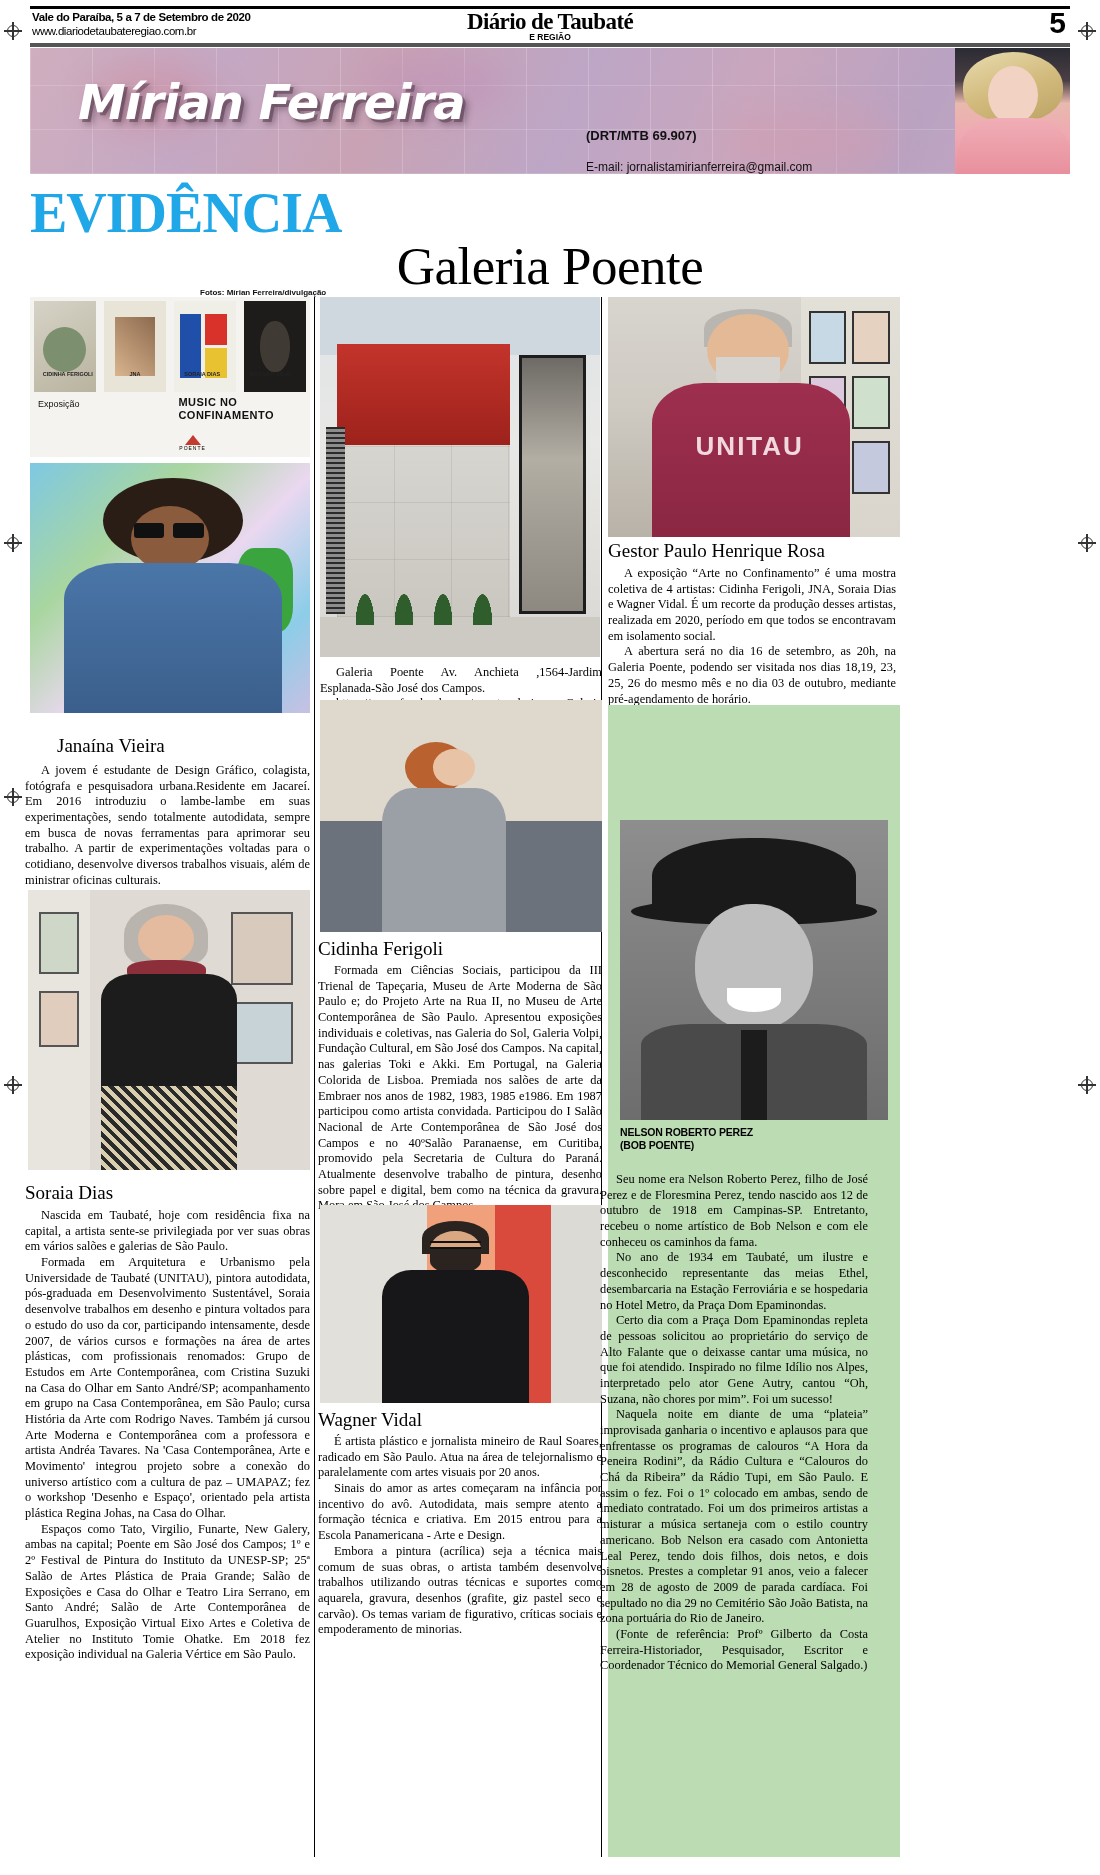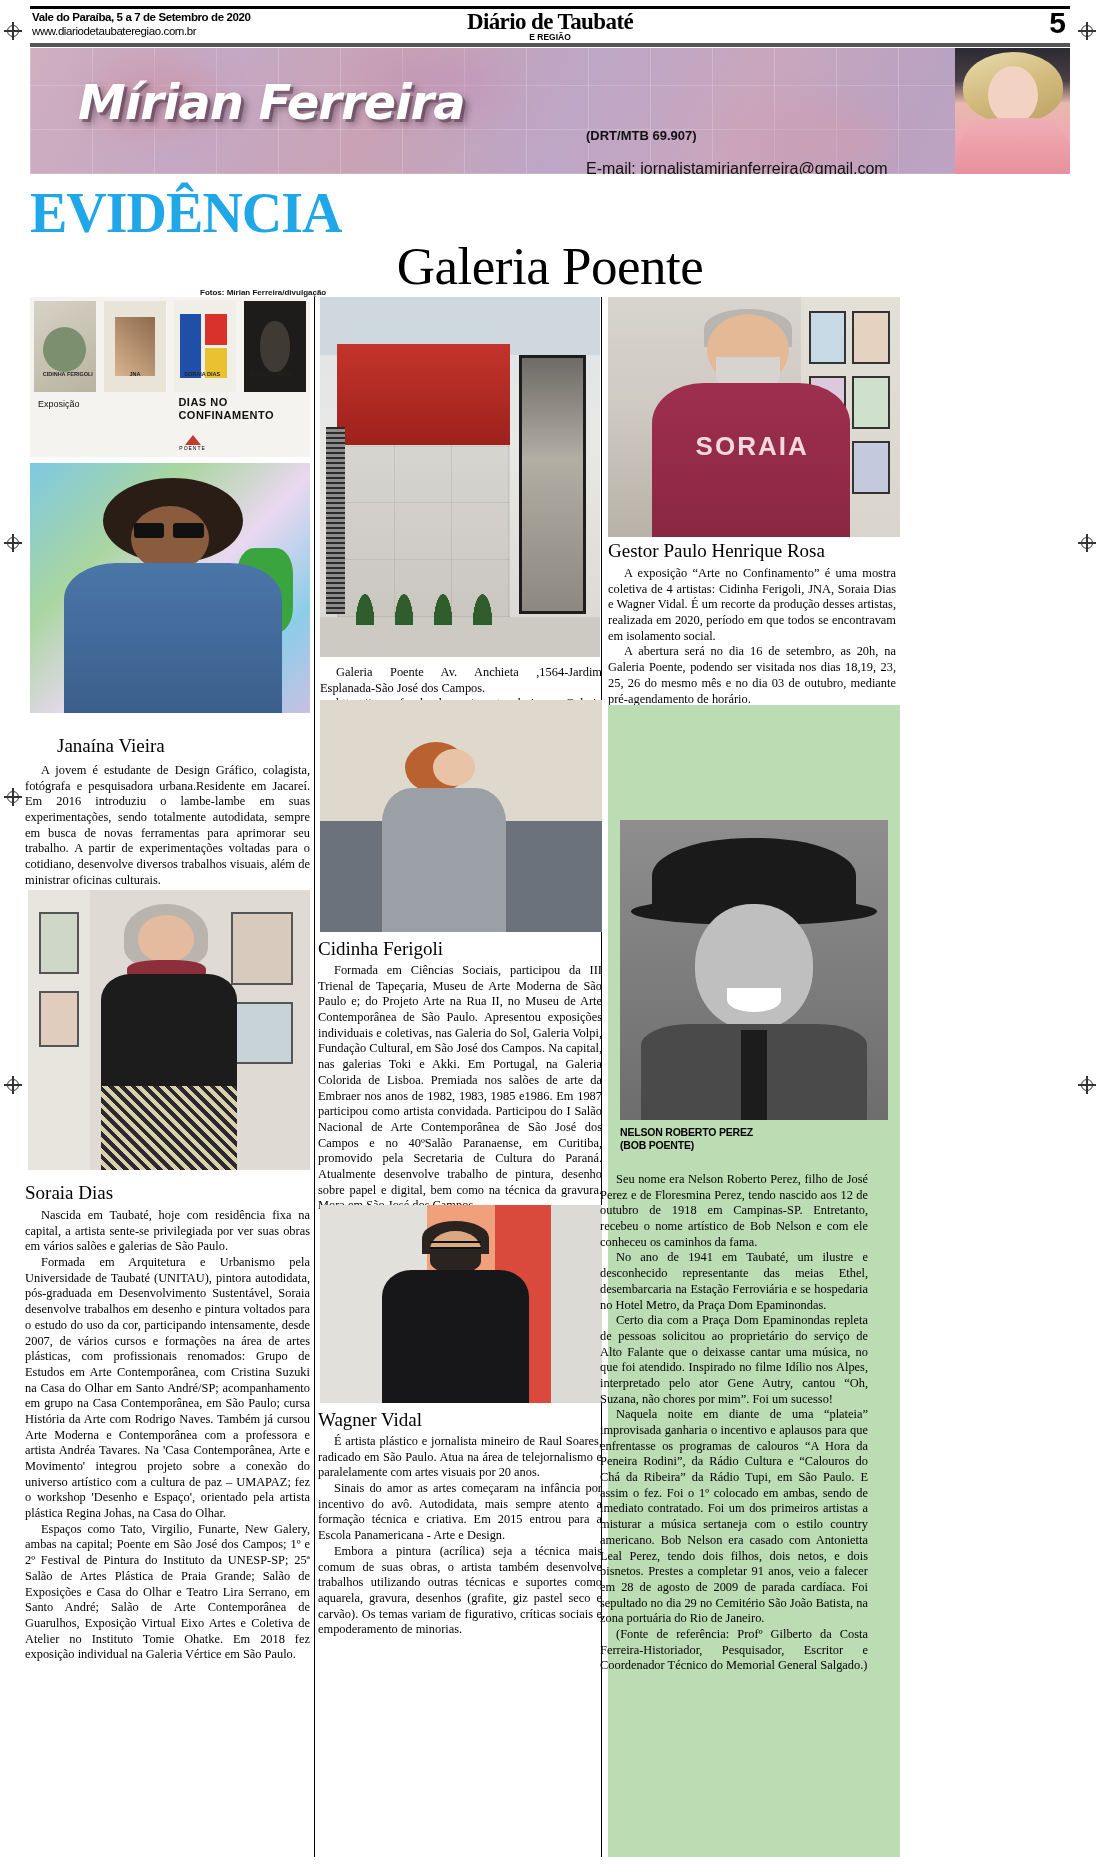--- a/index.html
+++ b/index.html
@@ -45,21 +45,21 @@
       linear-gradient(115deg,#cfaebe 0%, #c4a8c4 18%, #c9a3b4 34%, #bda6c6 52%, #c9a6bd 68%, #b9a2c2 84%, #c8a8c0 100%);
   }
   .banner .splotch{ position:absolute; border-radius:50%; filter:blur(18px); opacity:.45;}
   .banner-name { position:absolute; left:48px; top:26px;
     font-family:"DejaVu Sans", sans-serif; font-weight:bold; font-style:italic;
     font-size:48px; color:#fff; letter-spacing:-1px;
     text-shadow: 3px 3px 0 rgba(90,60,80,.55), 5px 5px 7px rgba(60,40,55,.45); }
   .banner-drt { position:absolute; left:556px; top:80px;
     font-family:"Liberation Sans", sans-serif; font-weight:bold; font-size:13px; color:#111; }
   .banner-mail { position:absolute; left:556px; top:112px;
-    font-family:"Liberation Sans", sans-serif; font-size:16px; color:#111; }
+    font-family:"Liberation Sans", sans-serif; font-size:12px; color:#111; }
   .banner-photo { position:absolute; right:0; top:0; width:115px; height:126px; overflow:hidden;
     background:linear-gradient(180deg,#2b2b33 0%,#4a3f44 26%,#e8b9ae 44%,#f0a8b2 70%, #e6929f 100%); }
   .bp-hair{ position:absolute; left:8px; top:4px; width:100px; height:70px; border-radius:50% 50% 44% 44%;
     background:linear-gradient(160deg,#e8dcae,#d3bb7e 50%,#bba264); }
   .bp-face{ position:absolute; left:33px; top:18px; width:50px; height:58px; border-radius:50%;
     background:#f2d2c2; }
   .bp-body{ position:absolute; left:2px; top:70px; width:115px; height:56px;
     background:linear-gradient(180deg,#f0aeb6,#e8909d); border-radius:40px 40px 0 0;}
 
   
@@ -279,21 +279,21 @@
       </div>
       <div class="cell" style="background:#1d1c1a;">
         <div style="position:absolute;left:26%;top:22%;width:48%;height:56%;border-radius:48%;background:#3f3a33;"></div>
       </div>
     </div>
     <div class="lbl" style="left:2%;width:23%;top:46%;">CIDINHA FERIGOLI</div>
     <div class="lbl" style="left:26%;width:23%;top:46%;">JNA</div>
     <div class="lbl" style="left:50%;width:23%;top:46%;">SORAIA DIAS</div>
     <div class="lbl" style="left:74%;width:24%;top:46%;">WAGNER VIDAL</div>
     <div class="expo">Exposição</div>
-    <div class="t1">DIAS NO</div>
+    <div class="t1">MUSIC NO</div>
     <div class="t2">CONFINAMENTO</div>
     <div class="logo">
       <div class="tri"></div>
       <div class="cap">POENTE</div>
     </div>
   </div>
 
   <div class="img janaina" style="left:30px;top:463px;width:280px;height:250px;">
     <div class="hair"></div>
     <div class="face"></div>
@@ -383,21 +383,21 @@
       <div class="frame" style="left:52%;top:6%;width:38%;height:22%;background:#e6d2c0;"></div>
       <div class="frame" style="left:8%;top:33%;width:38%;height:22%;background:#dcc9dd;"></div>
       <div class="frame" style="left:52%;top:33%;width:38%;height:22%;background:#cfe0cc;"></div>
       <div class="frame" style="left:8%;top:60%;width:38%;height:22%;background:#e8d8b8;"></div>
       <div class="frame" style="left:52%;top:60%;width:38%;height:22%;background:#c4c9de;"></div>
     </div>
     <div class="hair"></div>
     <div class="head"></div>
     <div class="beard"></div>
     <div class="shirt"></div>
-    <div class="music">SORAIA</div>
+    <div class="music">UNITAU</div>
   </div>
 
   <div class="name-head" style="position:absolute;left:608px;top:540px;">Gestor Paulo Henrique Rosa</div>
   <div class="col-body" style="position:absolute;left:608px;top:566px;width:288px;">
     <p>A exposição “Arte no Confinamento” é uma mostra coletiva de 4 artistas: Cidinha Ferigoli, JNA, Soraia Dias e Wagner Vidal. É um recorte da produção desses artistas, realizada em 2020, período em que todos se encontravam em isolamento social.</p>
     <p>A abertura será no dia 16 de setembro, as 20h, na Galeria Poente, podendo ser visitada nos dias 18,19, 23, 25, 26 do mesmo mês e no dia 03 de outubro, mediante pré-agendamento de horário.</p>
   </div>
 
   <div class="greenbox" style="left:608px;top:705px;width:292px;height:1152px;"></div>
 
@@ -411,19 +411,19 @@
     <div class="tie"></div>
   </div>
 
   <div class="caption-bold" style="position:absolute;left:620px;top:1126px;width:268px;">
     <div>NELSON ROBERTO PEREZ</div>
     <div>(BOB POENTE)</div>
   </div>
 
   <div class="col-body" style="position:absolute;left:600px;top:1172px;width:268px;">
     <p>Seu nome era Nelson Roberto Perez, filho de José Perez e de Floresmina Perez, tendo nascido aos 12 de outubro de 1918 em Campinas-SP. Entretanto, recebeu o nome artístico de Bob Nelson e com ele conheceu os caminhos da fama.</p>
-    <p>No ano de 1941 em Taubaté, um ilustre e desconhecido representante das meias Ethel, desembarcaria na Estação Ferroviária e se hospedaria no Hotel Metro, da Praça Dom Epaminondas.</p>
+    <p>No ano de 1934 em Taubaté, um ilustre e desconhecido representante das meias Ethel, desembarcaria na Estação Ferroviária e se hospedaria no Hotel Metro, da Praça Dom Epaminondas.</p>
     <p>Certo dia com a Praça Dom Epaminondas repleta de pessoas solicitou ao proprietário do serviço de Alto Falante que o deixasse cantar uma música, no que foi atendido. Inspirado no filme Idílio nos Alpes, interpretado pelo ator Gene Autry, cantou “Oh, Suzana, não chores por mim”. Foi um sucesso!</p>
     <p>Naquela noite em diante de uma “plateia” improvisada ganharia o incentivo e aplausos para que enfrentasse os programas de calouros “A Hora da Peneira Rodini”, da Rádio Cultura e “Calouros do Chá da Ribeira” da Rádio Tupi, em São Paulo. E assim o fez. Foi o 1º colocado em ambas, sendo de imediato contratado. Foi um dos primeiros artistas a misturar a música sertaneja com o estilo country americano. Bob Nelson era casado com Antonietta Leal Perez, tendo dois filhos, dois netos, e dois bisnetos. Prestes a completar 91 anos, veio a falecer em 28 de agosto de 2009 de parada cardíaca. Foi sepultado no dia 29 no Cemitério São João Batista, na zona portuária do Rio de Janeiro.</p>
     <p>(Fonte de referência: Profº Gilberto da Costa Ferreira-Historiador, Pesquisador, Escritor e Coordenador Técnico do Memorial General Salgado.)</p>
   </div>
 
 </div>
 
 </body></html>

